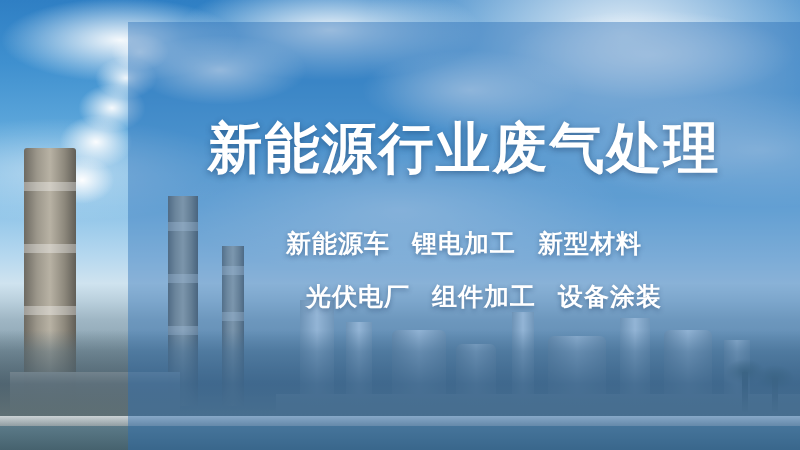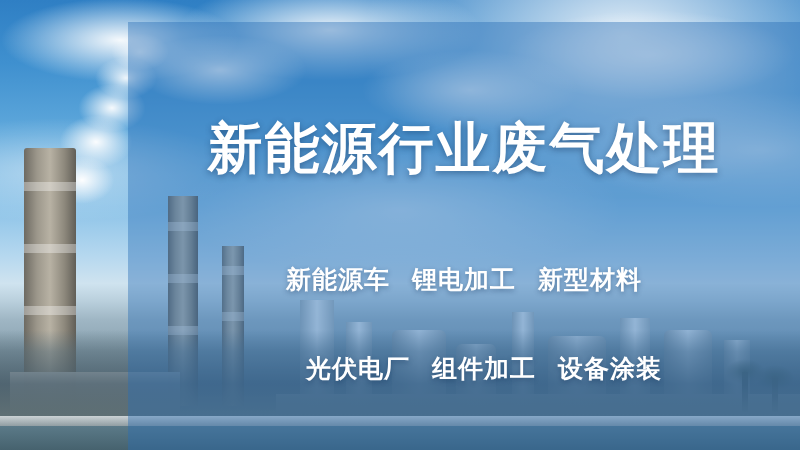--- a/index.html
+++ b/index.html
@@ -153,21 +153,20 @@
     left: 128px;
     top: 22px;
     width: 672px;
     height: 428px;
     display: flex;
     flex-direction: column;
     align-items: center;
     justify-content: flex-start;
     padding-top: 96px;
     box-sizing: border-box;
-    gap: 36px;
   }
   .headline {
     color: #ffffff;
     font-size: 55px;
     font-weight: bold;
     letter-spacing: 2px;
     line-height: 1.1;
     text-shadow: 0 2px 6px rgba(10,40,80,0.45);
     white-space: nowrap;
   }

